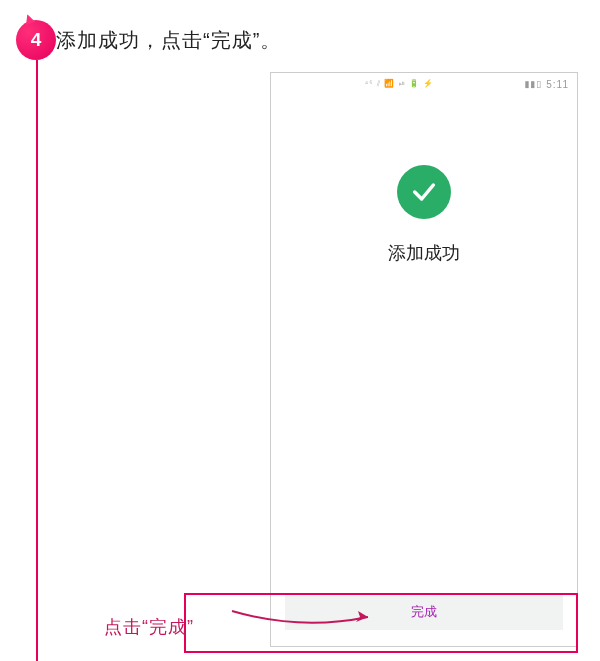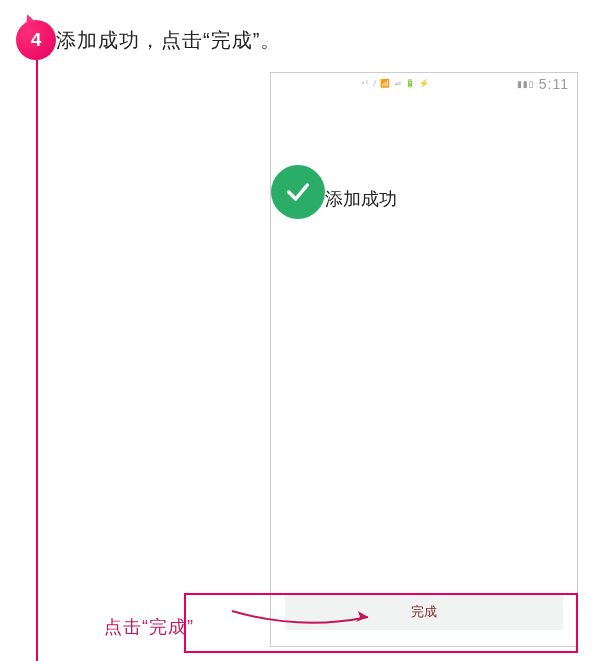--- a/index.html
+++ b/index.html
@@ -77,26 +77,27 @@
       letter-spacing: 1px;
     }
     .status-left {
       flex: 1;
       text-align: center;
       color: #bbb;
       font-size: 8px;
     }
     .status-time {
       color: #999;
-      font-size: 14px;
+      font-size: 10px;
     }
     .success-area {
       flex: 1;
       display: flex;
-      align-items: flex-start;
+      flex-direction: column;
+      align-items: center;
       padding-top: 70px;
     }
     .success-circle {
       width: 54px;
       height: 54px;
       border-radius: 50%;
       background: #2aae67;
       display: flex;
       align-items: center;
       justify-content: center;
@@ -109,21 +110,21 @@
     }
     .bottom-button-wrap {
       padding: 10px 14px 16px;
     }
     .done-button {
       width: 100%;
       background: #f1f2f2;
       border: none;
       height: 36px;
       font-size: 13px;
-      color: #7f1d1d;
+      color: #a21caf;
       cursor: pointer;
     }
     .callout-box {
       position: absolute;
       right: 22px;
       bottom: 8px;
       width: 394px;
       height: 60px;
       border: 2px solid #e6005c;
       pointer-events: none;

